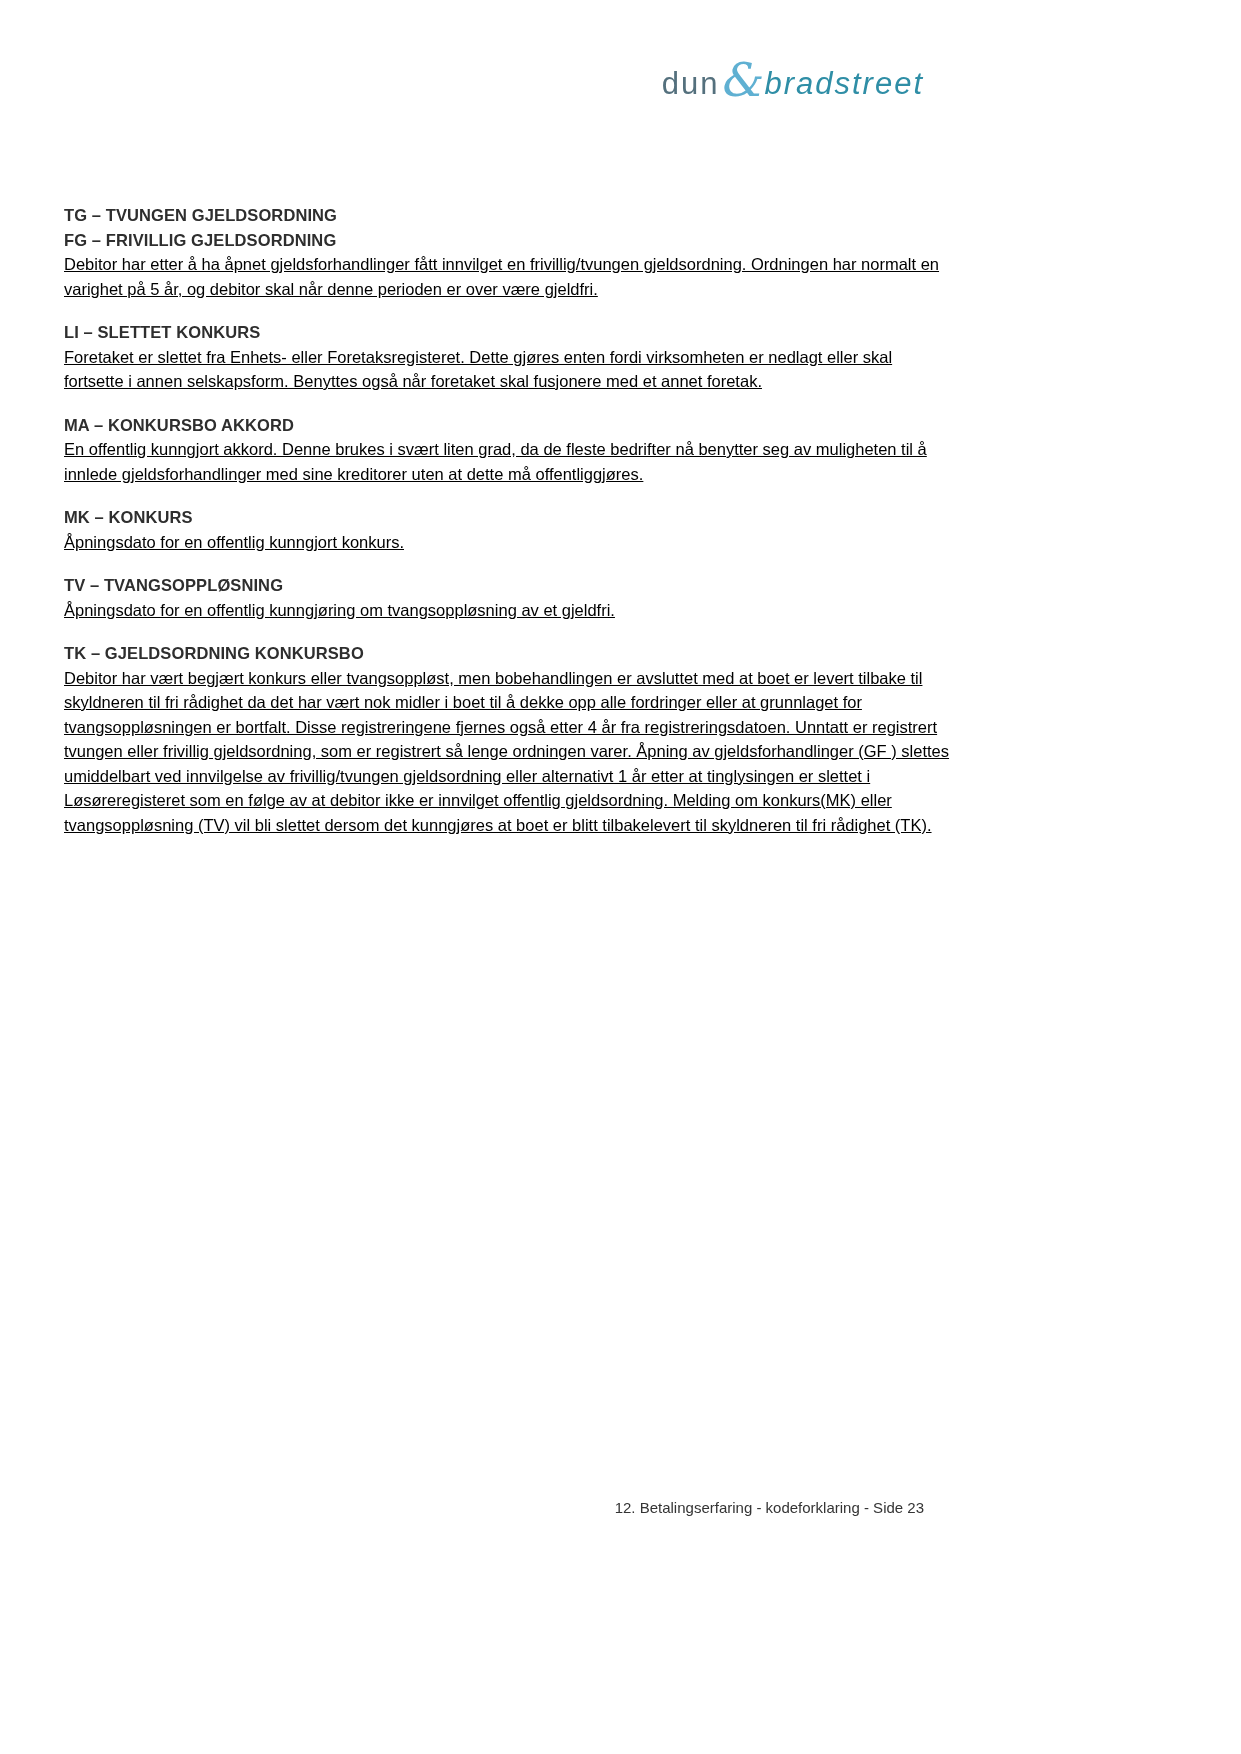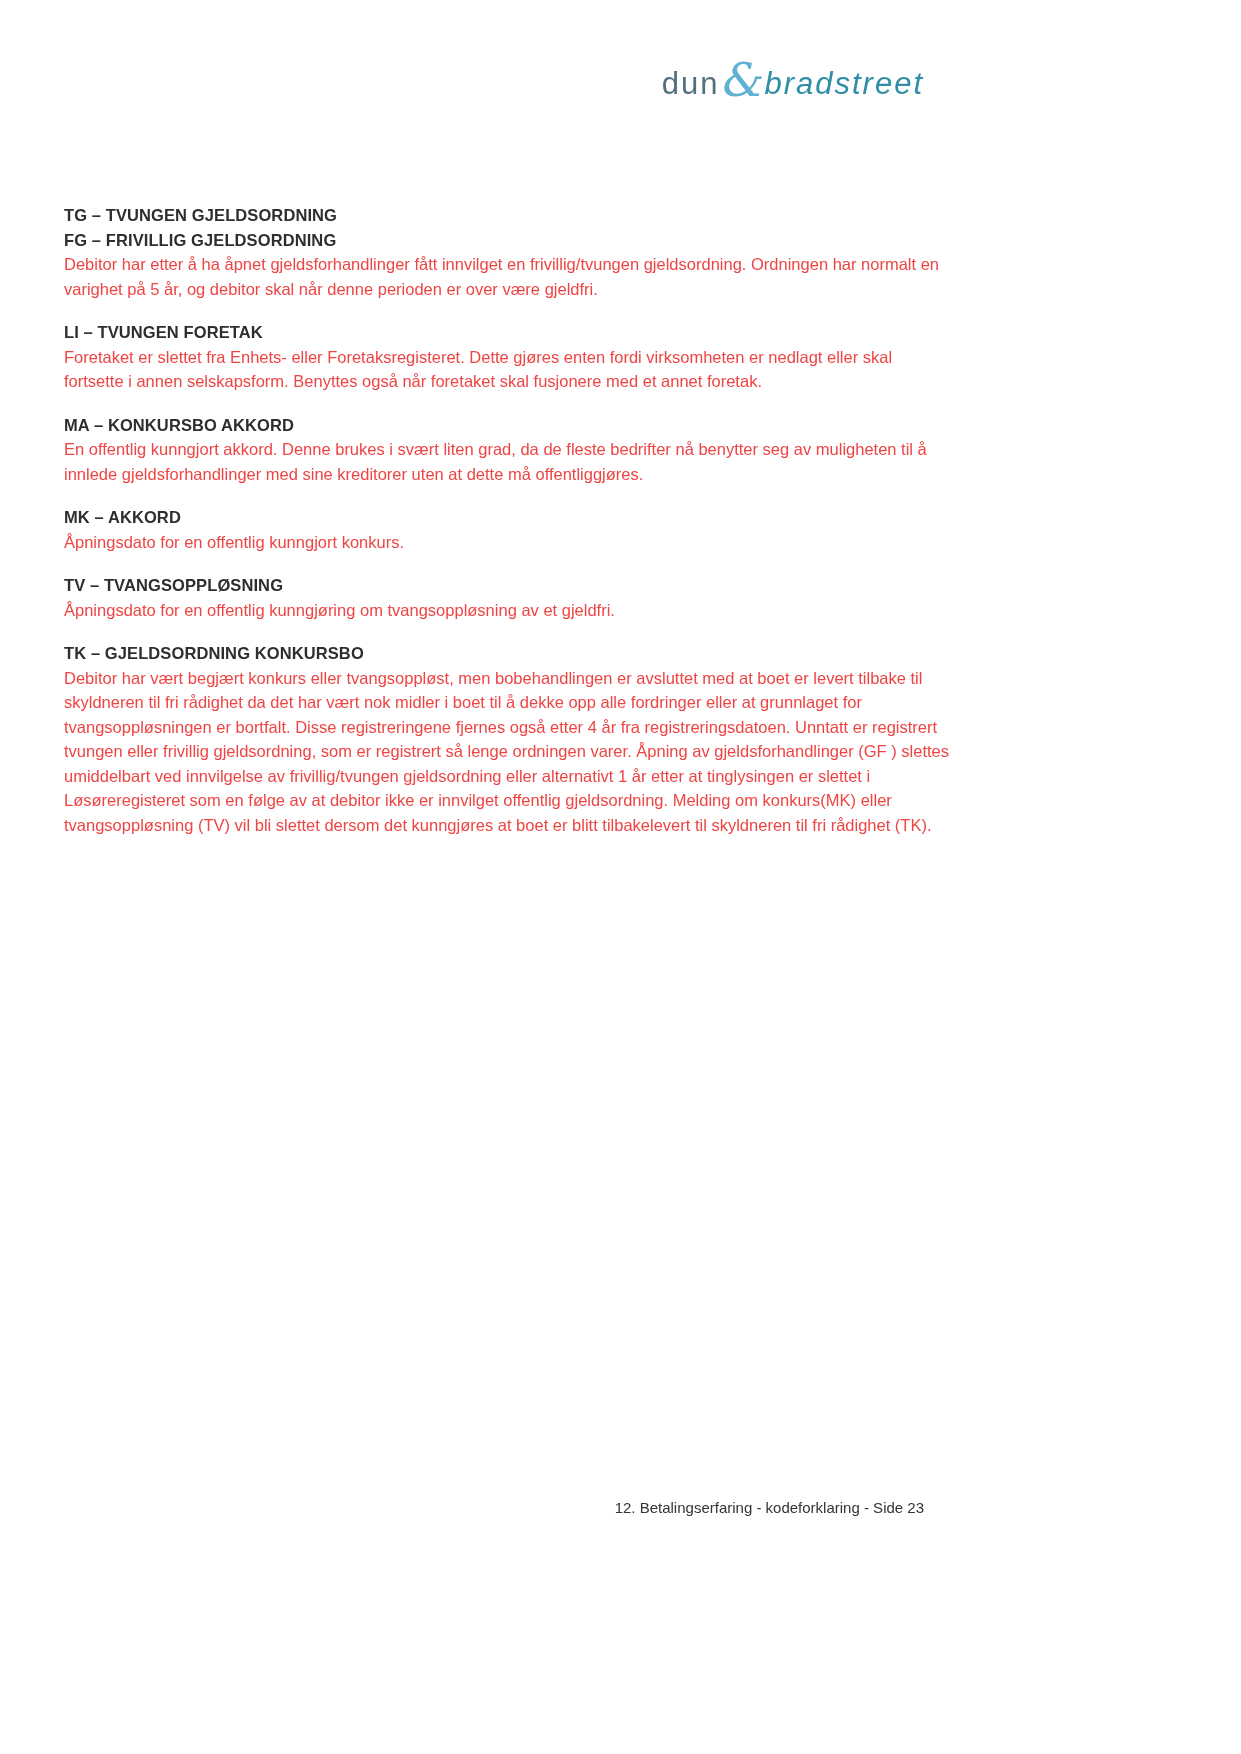--- a/index.html
+++ b/index.html
@@ -57,21 +57,22 @@
   .section h3 {
     margin: 0;
     font-size: 16.5px;
     line-height: 24.5px;
     font-weight: bold;
     color: #2e2e2e;
     letter-spacing: 0.1px;
   }
   .section p {
     margin: 0;
-    color: #ef4444;
+    color: #000000;
+    text-decoration: underline;
   }
 
   .footer {
     position: absolute;
     top: 1499px;
     right: 291px;
     font-size: 15px;
     color: #343434;
     white-space: nowrap;
   }
@@ -89,31 +90,31 @@
 
   <div class="content">
 
     <div class="section">
       <h3>TG – TVUNGEN GJELDSORDNING</h3>
       <h3>FG – FRIVILLIG GJELDSORDNING</h3>
       <p>Debitor har etter å ha åpnet gjeldsforhandlinger fått innvilget en frivillig/tvungen gjeldsordning. Ordningen har normalt en varighet på 5 år, og debitor skal når denne perioden er over være gjeldfri.</p>
     </div>
 
     <div class="section">
-      <h3>LI – TVUNGEN FORETAK</h3>
+      <h3>LI – SLETTET KONKURS</h3>
       <p>Foretaket er slettet fra Enhets- eller Foretaksregisteret. Dette gjøres enten fordi virksomheten er nedlagt eller skal fortsette i annen selskapsform. Benyttes også når foretaket skal fusjonere med et annet foretak.</p>
     </div>
 
     <div class="section">
       <h3>MA – KONKURSBO AKKORD</h3>
       <p>En offentlig kunngjort akkord. Denne brukes i svært liten grad, da de fleste bedrifter nå benytter seg av muligheten til å innlede gjeldsforhandlinger med sine kreditorer uten at dette må offentliggjøres.</p>
     </div>
 
     <div class="section">
-      <h3>MK – AKKORD</h3>
+      <h3>MK – KONKURS</h3>
       <p>Åpningsdato for en offentlig kunngjort konkurs.</p>
     </div>
 
     <div class="section">
       <h3>TV – TVANGSOPPLØSNING</h3>
       <p>Åpningsdato for en offentlig kunngjøring om tvangsoppløsning av et gjeldfri.</p>
     </div>
 
     <div class="section">
       <h3>TK – GJELDSORDNING KONKURSBO</h3>

